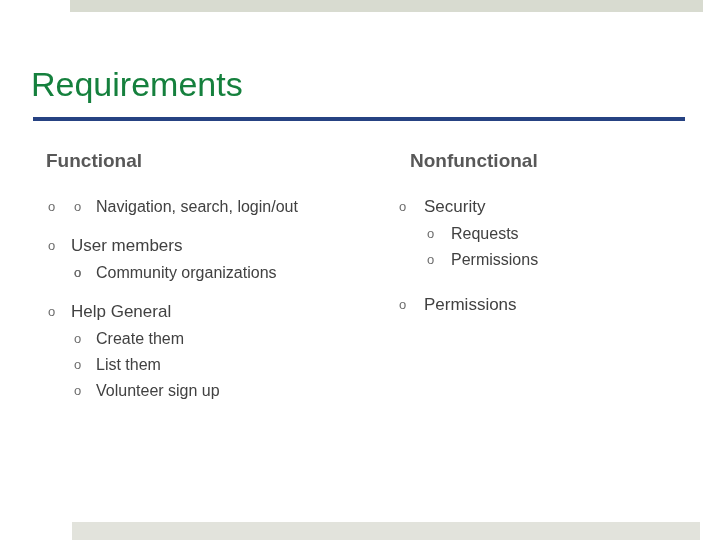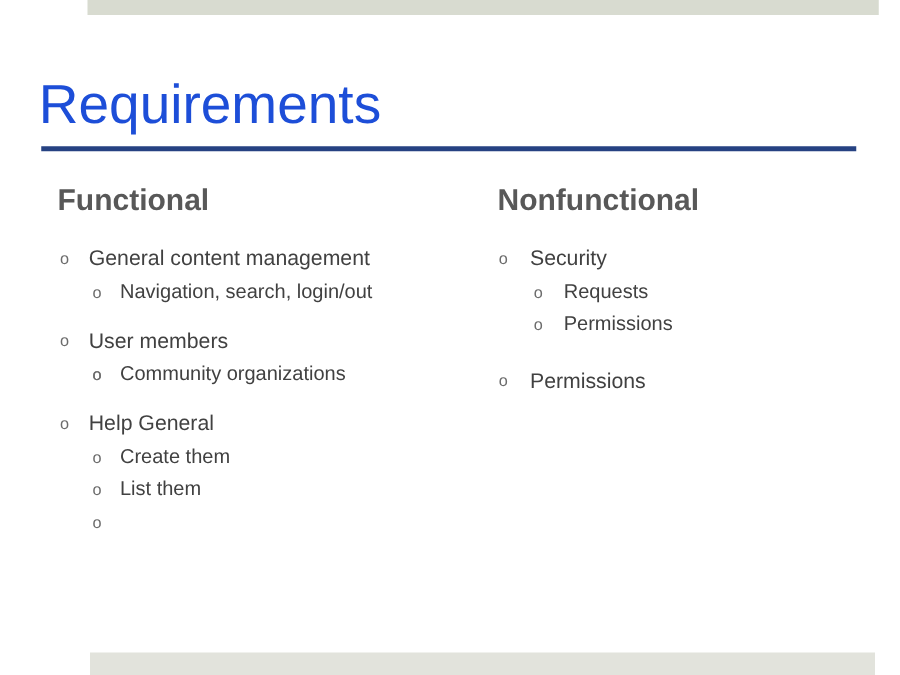--- a/index.html
+++ b/index.html
@@ -37,23 +37,23 @@
     width: 628px;
     height: 18px;
     background: #e2e3dc;
   }
 
   
   .title {
     position: absolute;
     left: 31px;
     top: 62px;
-    font-size: 44px;
+    font-size: 34px;
     line-height: 44px;
-    color: #1d4ed8;
+    color: #15803d;
     letter-spacing: 0px;
     white-space: nowrap;
   }
   .title-rule {
     position: absolute;
     left: 33px;
     top: 117px;
     width: 652px;
     height: 4px;
     background: #264282;
@@ -61,28 +61,28 @@
 
   
   .col {
     position: absolute;
     top: 148px;
   }
   .col-left  { left: 44px;  width: 348px; }
   .col-right { left: 396px; width: 310px; }
 
   .col-head {
-    font-size: 24px;
+    font-size: 19px;
     line-height: 26px;
     font-weight: bold;
     color: #585858;
     margin: 0 0 20px 2px;
     white-space: nowrap;
   }
-  .col-right .col-head { margin-left: 2px; }
+  .col-right .col-head { margin-left: 14px; }
 
   
   .group { margin: 0 0 14px 0; }
 
   ul.lvl1 {
     list-style: none;
     margin: 0;
     padding: 0;
   }
   ul.lvl2 {
@@ -140,21 +140,20 @@
 
   <div class="title-rule"></div>
 
   <div class="col col-left">
     <div class="col-head">Functional</div>
 
     <div class="group">
       <ul class="lvl1">
         <li class="item l1">
           <span class="bullet">o</span>
-          <span>General content management</span>
         </li>
       </ul>
       <ul class="lvl2">
         <li class="item l2">
           <span class="bullet">o</span>
           <span>Navigation, search, login/out</span>
         </li>
       </ul>
     </div>
 
@@ -187,20 +186,21 @@
         <li class="item l2">
           <span class="bullet">o</span>
           <span>Create them</span>
         </li>
         <li class="item l2">
           <span class="bullet">o</span>
           <span>List them</span>
         </li>
         <li class="item l2">
           <span class="bullet">o</span>
+          <span>Volunteer sign up</span>
         </li>
       </ul>
     </div>
   </div>
 
   <div class="col col-right">
     <div class="col-head">Nonfunctional</div>
 
     <div class="group">
       <ul class="lvl1">

